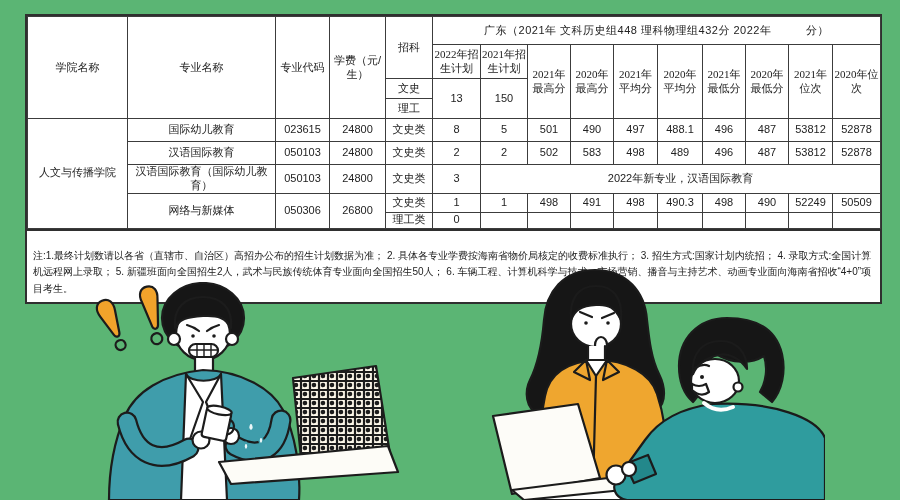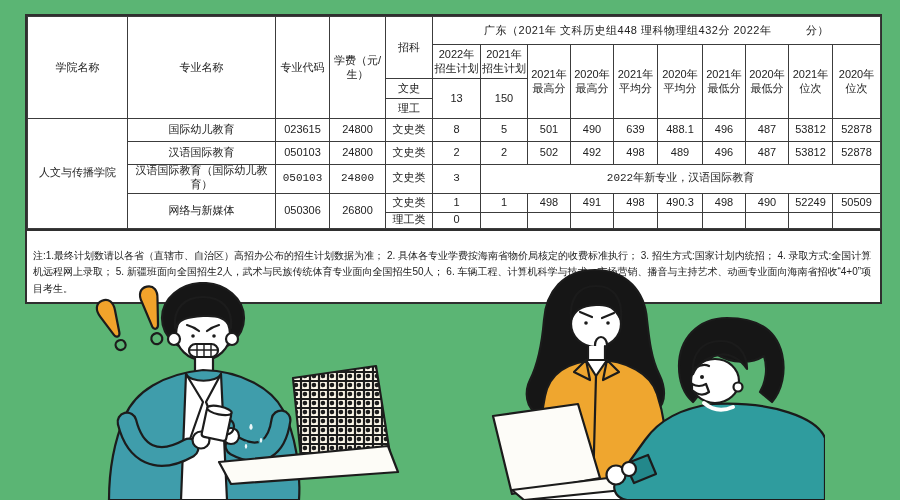--- a/index.html
+++ b/index.html
@@ -16,26 +16,26 @@
   table.adm{width:100%;border-collapse:collapse;table-layout:fixed;}
   table.adm td{
     border:1px solid #3c3c3c;text-align:center;vertical-align:middle;
     color:#222222;padding:0 1px;overflow:hidden;font-size:11px;line-height:1.25;
     word-break:break-all;
   }
   td.th{font-size:10px;color:#2b2b2b;}
   td.region{font-size:10.5px;letter-spacing:.5px;}
   td.smalltxt{font-size:9px;}
   tr.hr1{height:28px;}
-  tr.hr2{height:34px;}
+  tr.hr2{height:34px;font-family:Liberation Serif, serif;}
   tr.hr3{height:20px;}
   tr.hr4{height:20px;}
   tr.dr1{height:23px;}
   tr.dr2{height:23px;}
-  tr.dr3{height:19px;font-family:Liberation Mono, monospace;}
+  tr.dr3{height:19px;}
   tr.dr4{height:19px;}
   tr.dr5{height:16px;}
   .note{
     border-top:2px solid #2f2f2f;background:#ffffff;color:#222222;
     font-size:10px;line-height:1.65;padding:17px 6px 5px 6px;text-align:left;
   }
   
   .illus{position:absolute;}
   .illus-left{left:85px;top:282px;}
   .illus-right{left:475px;top:268px;}
@@ -97,36 +97,36 @@
       <tr class="dr1">
         <td rowspan="5">人文与传播学院</td>
         <td>国际幼儿教育</td>
         <td>023615</td>
         <td>24800</td>
         <td>文史类</td>
         <td>8</td>
         <td>5</td>
         <td>501</td>
         <td>490</td>
-        <td>639</td>
+        <td>497</td>
         <td>488.1</td>
         <td>496</td>
         <td>487</td>
         <td>53812</td>
         <td>52878</td>
       </tr>
       <tr class="dr2">
         <td>汉语国际教育</td>
         <td>050103</td>
         <td>24800</td>
         <td>文史类</td>
         <td>2</td>
         <td>2</td>
         <td>502</td>
-        <td>492</td>
+        <td>583</td>
         <td>498</td>
         <td>489</td>
         <td>496</td>
         <td>487</td>
         <td>53812</td>
         <td>52878</td>
       </tr>
       <tr class="dr3">
         <td class="smalltxt">汉语国际教育（国际幼儿教育）</td>
         <td>050103</td>

